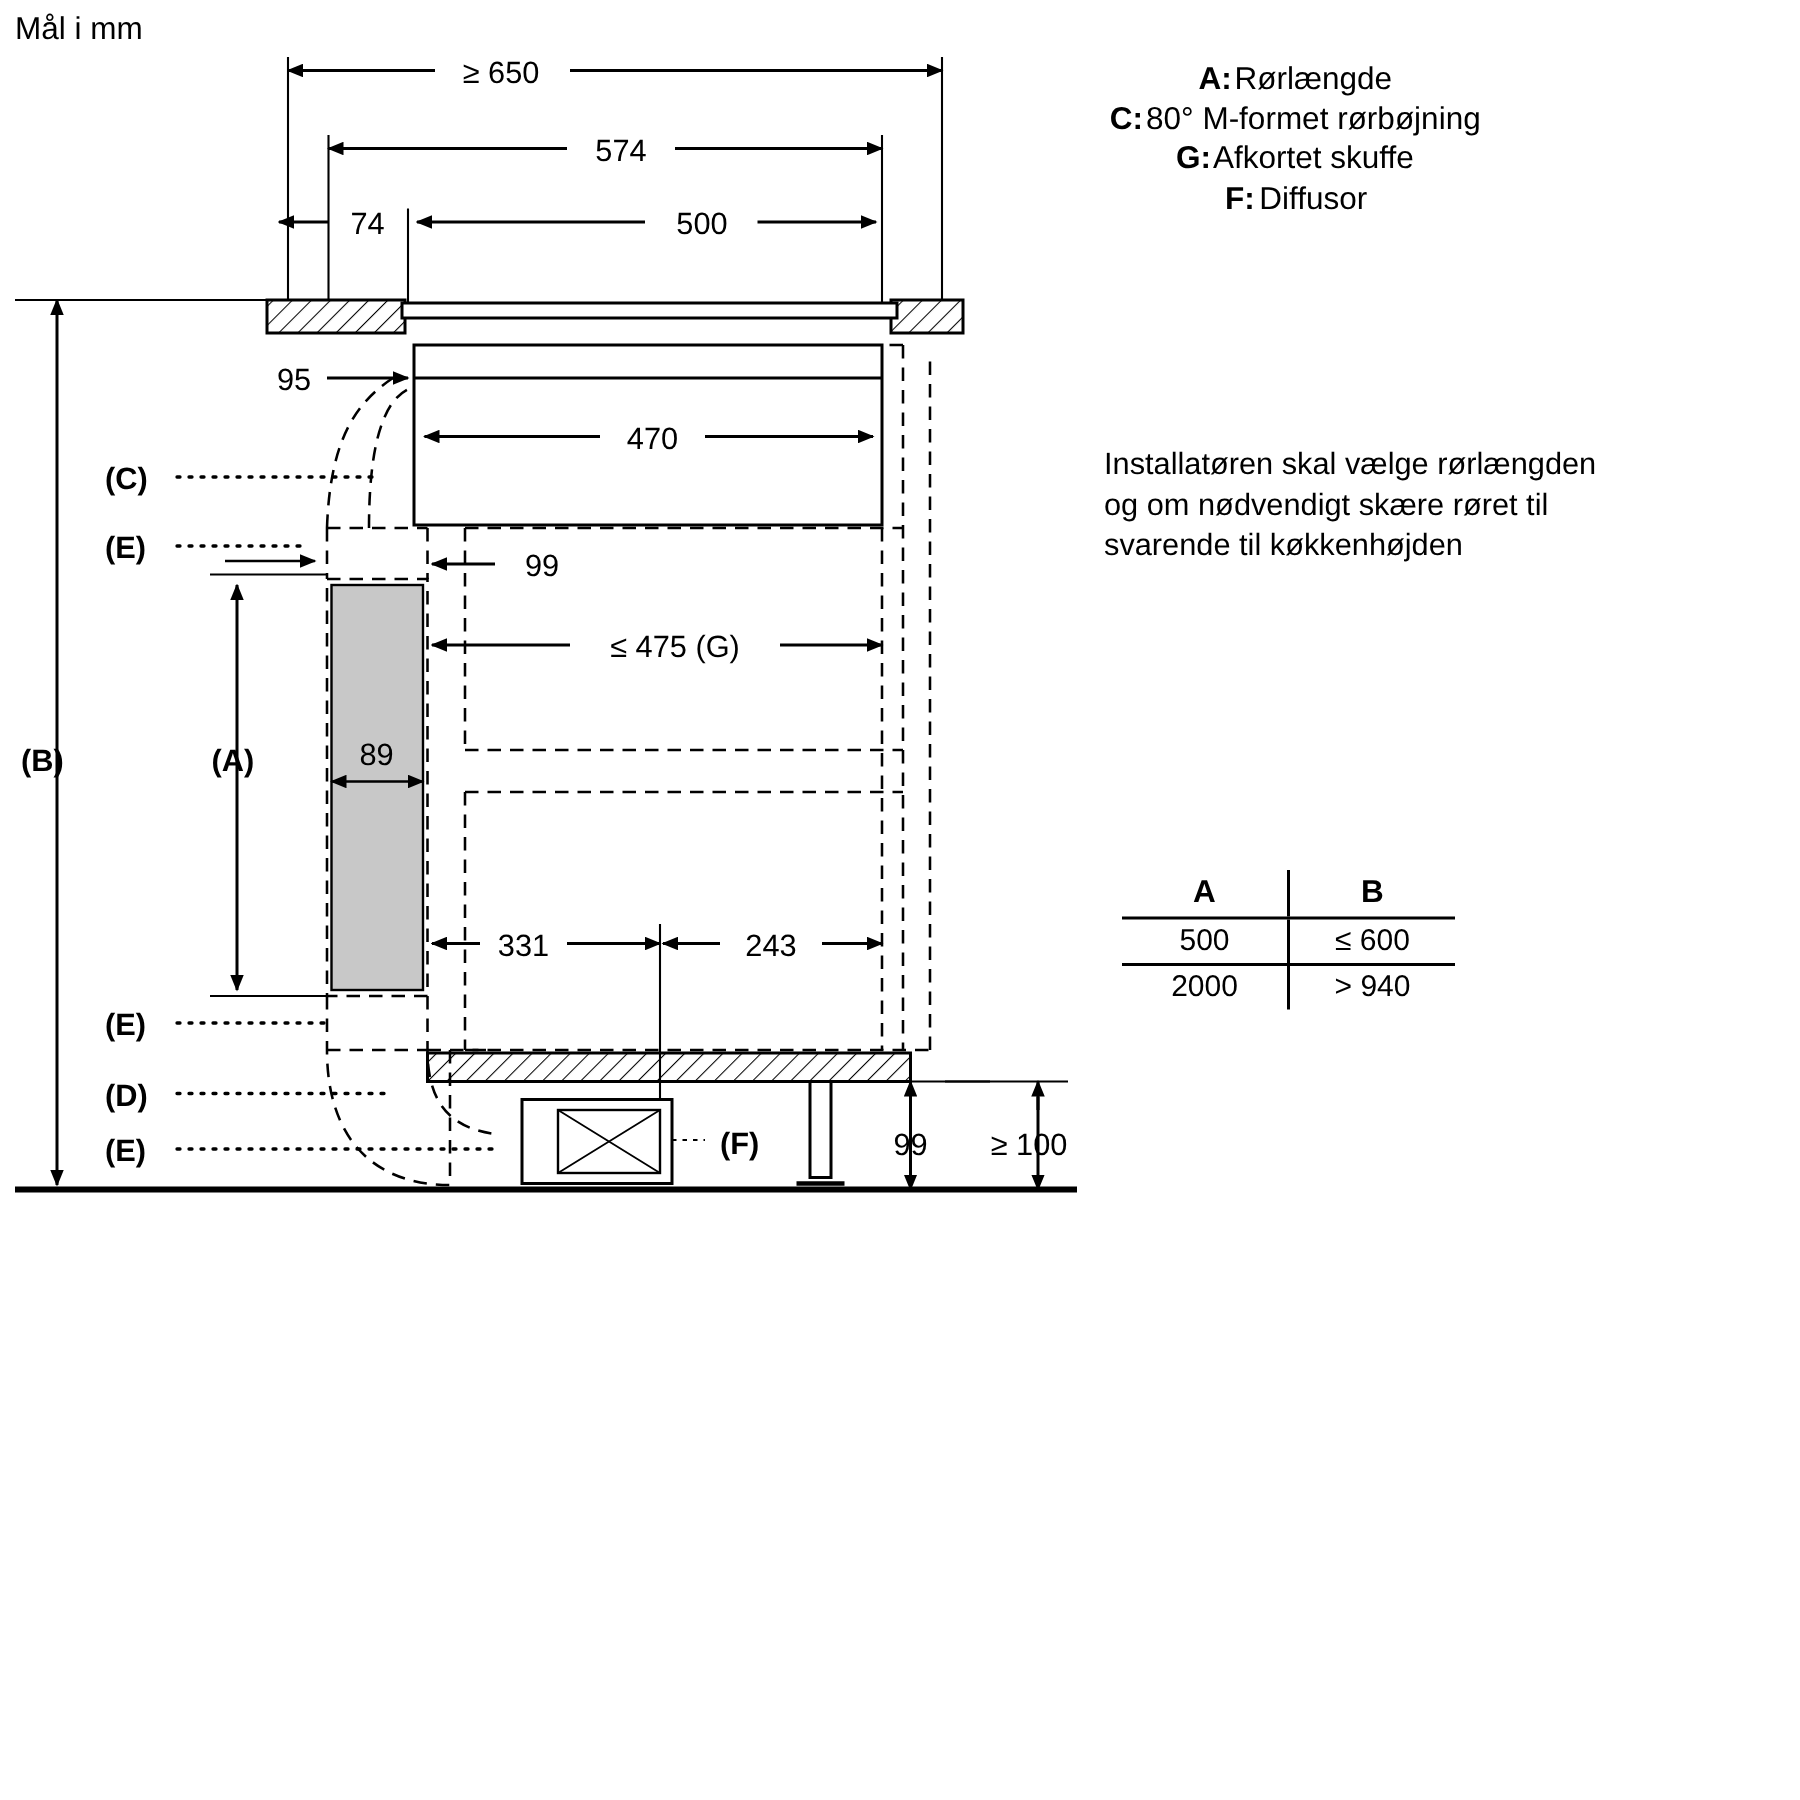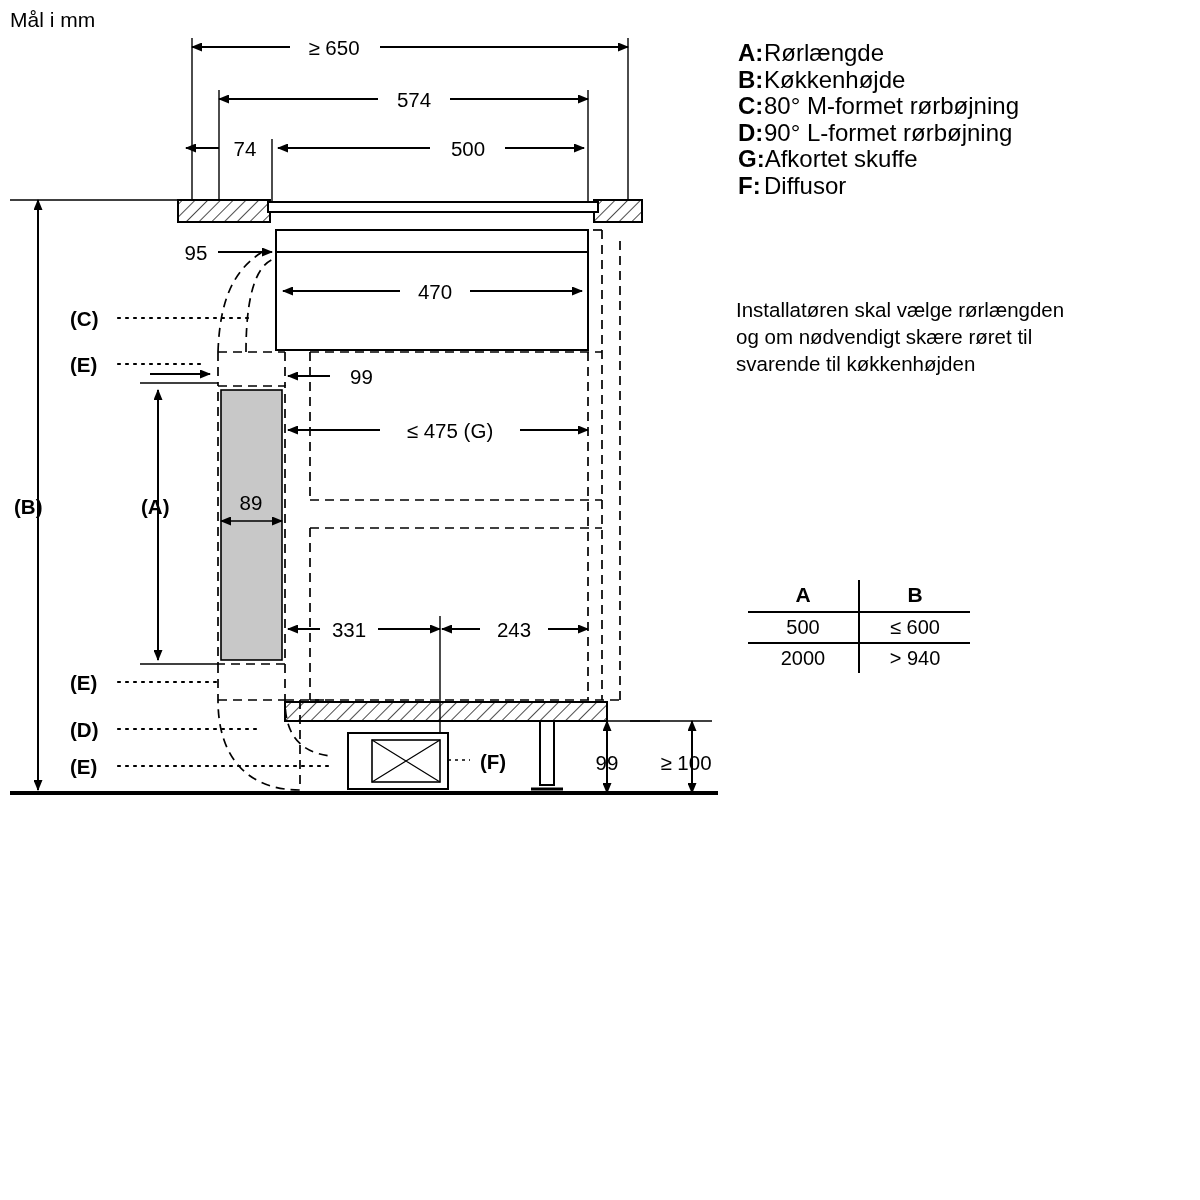--- a/index.html
+++ b/index.html
@@ -1,20 +1,20 @@
 <!DOCTYPE html>
 <html><head>
 <meta charset="utf-8">
 <style>
   html,body{margin:0;padding:0;background:#ffffff;}
   body{width:1200px;height:1200px;font-family:"Liberation Sans",sans-serif;color:#000;position:relative;overflow:hidden;}
   #stage{position:absolute;left:0;top:0;width:1200px;height:1200px;}
   .txt{position:absolute;white-space:nowrap;}
   #unit-note{left:10px;top:8px;font-size:21px;}
-  .legend{position:absolute;left:738px;top:40px;font-size:24px;line-height:26.5px;}
+  .legend{position:absolute;left:738px;top:40px;font-size:21px;line-height:26.5px;text-align:center;}
   .legend .row{display:block;white-space:nowrap;}
   .legend .key{font-weight:bold;display:inline-block;min-width:26px;}
   #install-note{position:absolute;left:736px;top:296px;font-size:20.5px;line-height:27px;width:470px;}
   #install-note div{white-space:nowrap;}
   .tbl{position:absolute;left:748px;top:580px;font-size:20px;}
   .tbl table{border-collapse:collapse;}
   .tbl th,.tbl td{padding:3px 12px;text-align:center;font-weight:normal;}
   .tbl th{font-weight:bold;font-size:21px;}
   .tbl .cL{border-right:2px solid #000;min-width:86px;}
   .tbl .cR{min-width:86px;}
@@ -179,23 +179,21 @@
       <text x="141" y="514">(A)</text>
       <text x="70" y="690">(E)</text>
       <text x="70" y="737">(D)</text>
       <text x="70" y="774">(E)</text>
       <text x="480" y="769">(F)</text>
     </g>
   </svg>
 
   <div class="legend">
     <span class="row"><span class="key">A:</span><span>Rørlængde</span></span>
-    <span class="row"><span class="key">B:</span><span>Køkkenhøjde</span></span>
     <span class="row"><span class="key">C:</span><span>80° M-formet rørbøjning</span></span>
-    <span class="row"><span class="key">D:</span><span>90° L-formet rørbøjning</span></span>
     <span class="row"><span class="key">G:</span><span>Afkortet skuffe</span></span>
     <span class="row"><span class="key">F:</span><span>Diffusor</span></span>
   </div>
 
   <div id="install-note">
     <div>Installatøren skal vælge rørlængden</div>
     <div>og om nødvendigt skære røret til</div>
     <div>svarende til køkkenhøjden</div>
   </div>
 

